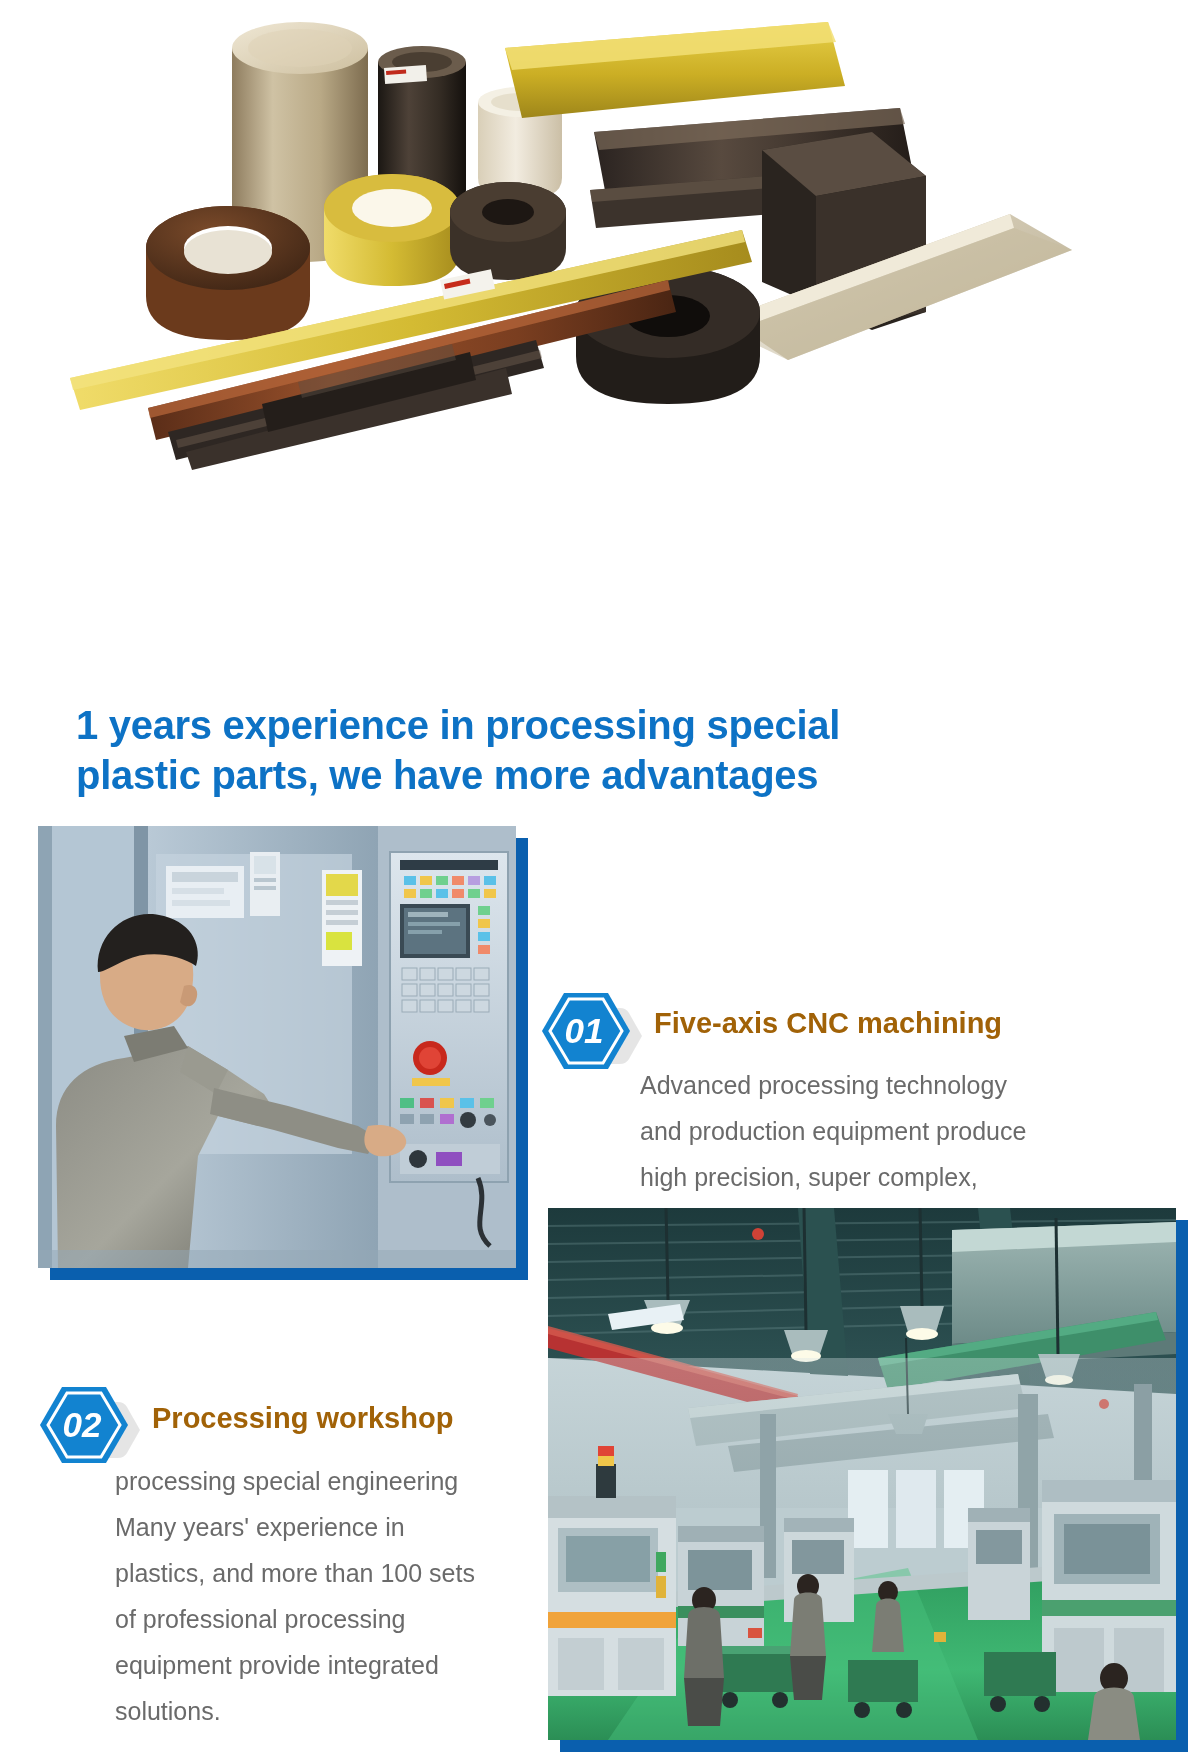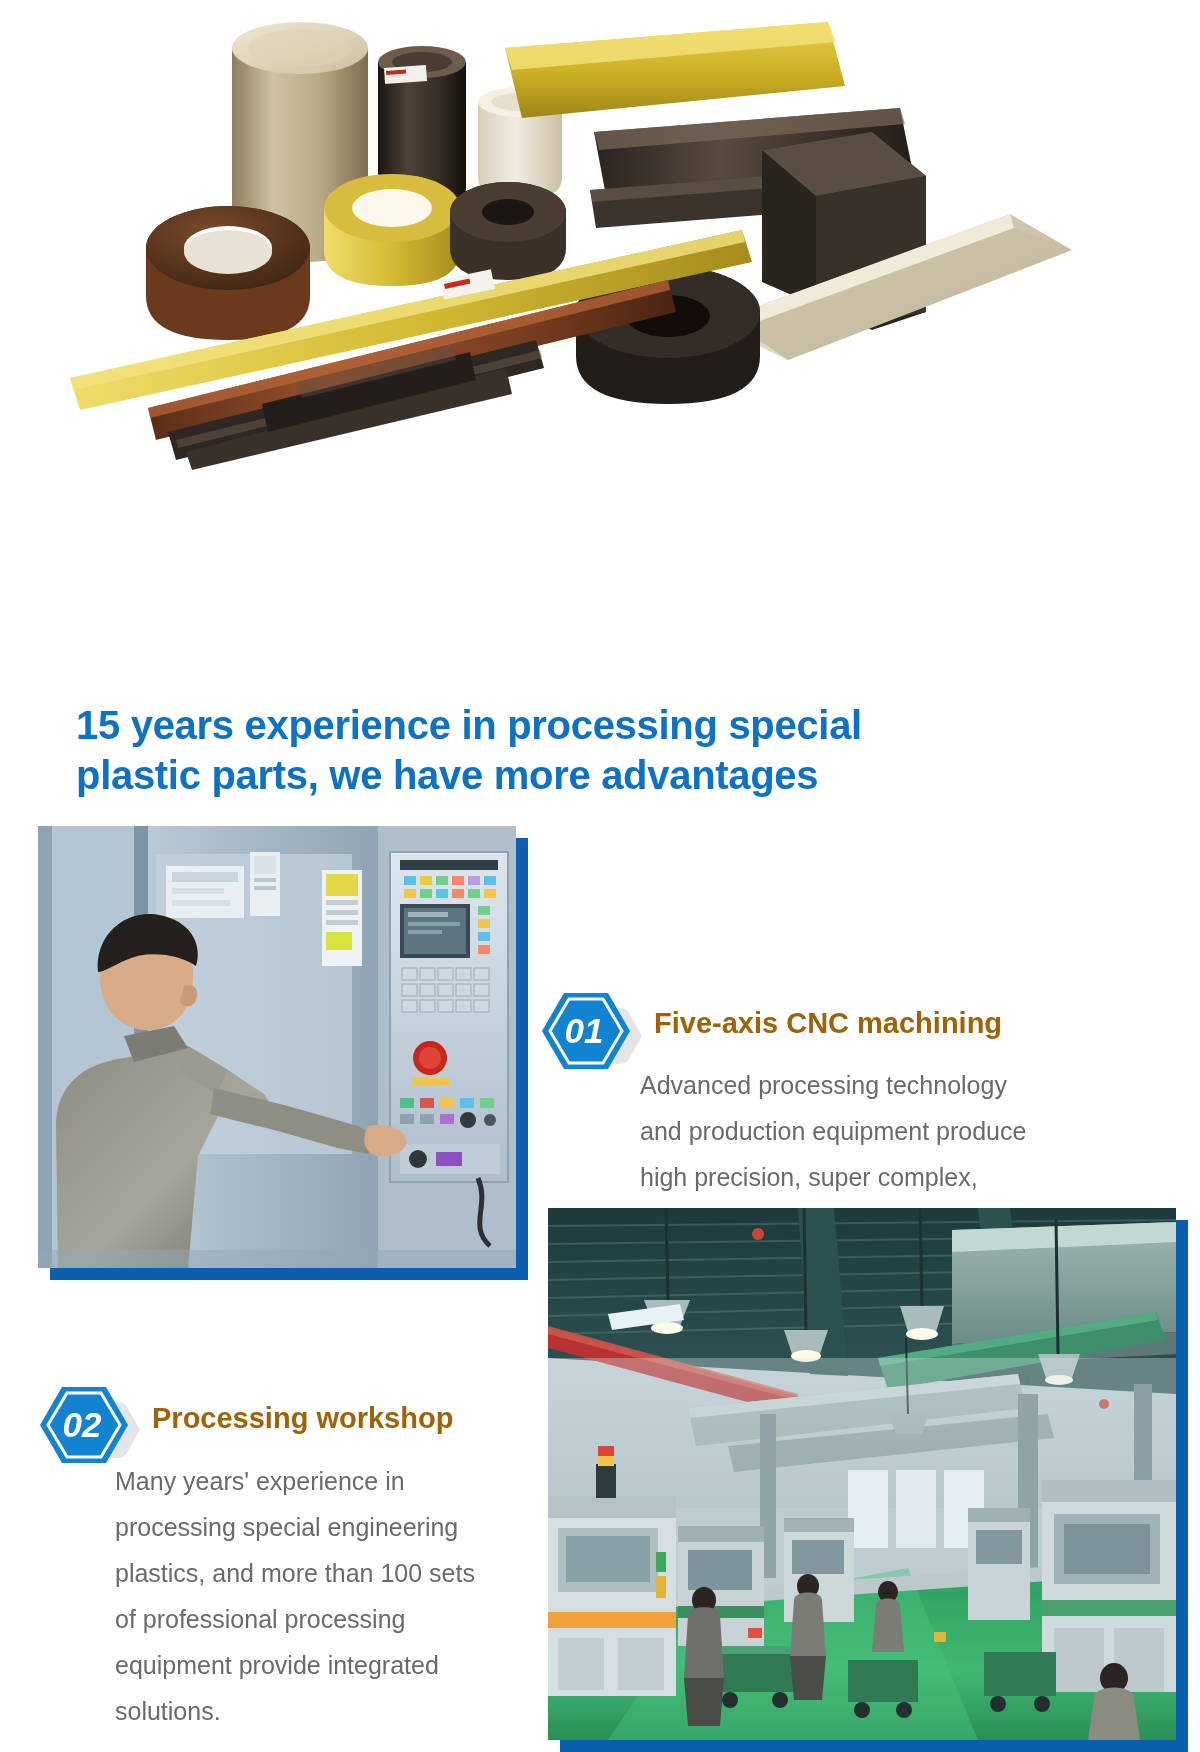--- a/index.html
+++ b/index.html
@@ -199,21 +199,21 @@
       <path d="M168,432 L536,340 L544,368 L176,460 Z" fill="#2e2723"></path>
       <path d="M186,452 L506,368 L512,394 L192,470 Z" fill="#3a312b"></path>
       <path d="M176,440 L540,350 L542,358 L178,448 Z" fill="#6b5b4e" opacity="0.5"></path>
       <path d="M262,404 L470,352 L476,380 L268,432 Z" fill="#241e1a"></path>
       <path d="M298,382 L452,344 L456,360 L302,398 Z" fill="#5d4f44" opacity="0.45"></path>
     </svg>
   </div>
 
 
   <div class="headline">
-    <span class="hl-l">15 years experience in processing special</span>
+    <span class="hl-l">1 years experience in processing special</span>
     <span class="hl-l">plastic parts, we have more advantages</span>
   </div>
 
   <div class="photo-frame" style="left:38px;top:826px;width:490px;height:454px;">
     <div class="accent" style="left:12px;top:12px;width:478px;height:442px;"></div>
     <div class="photo" style="left:0;top:0;width:478px;height:442px;">
       <svg width="478" height="442" viewBox="0 0 478 442" preserveAspectRatio="none">
         <defs>
           <linearGradient id="wall1" x1="0" y1="0" x2="0" y2="1">
             <stop offset="0%" stop-color="#cfdce6"></stop>
@@ -371,22 +371,22 @@
       <path d="M96,43 L83,66 Q80,71 74,71 L30,71 Q24,71 21,66 L8,43 L21,20 Q24,15 30,15 L74,15 Q80,15 83,20 Z" fill="#000000" opacity="0.10" transform="translate(8,5)"></path>
       <path d="M92,43 L70,81 L26,81 L4,43 L26,5 L70,5 Z" fill="#1283d0"></path>
       <path d="M84,43 L65,75 L31,75 L12,43 L31,11 L65,11 Z" fill="none" stroke="#ffffff" stroke-width="3"></path>
     </svg>
     <div class="hexnum">02</div>
   </div>
 
   <div class="feat-title" style="left:152px;top:1402px;">Processing workshop</div>
 
   <div class="feat-body" style="left:115px;top:1458px;width:420px;">
+    <span class="ln">processing special engineering</span>
     <span class="ln">Many years' experience in</span>
-    <span class="ln">processing special engineering</span>
     <span class="ln">plastics, and more than 100 sets</span>
     <span class="ln">of professional processing</span>
     <span class="ln">equipment provide integrated</span>
     <span class="ln">solutions.</span>
   </div>
 
   <div class="photo-frame" style="left:548px;top:1208px;width:640px;height:544px;">
     <div class="accent" style="left:12px;top:12px;width:628px;height:532px;"></div>
     <div class="photo" style="left:0;top:0;width:628px;height:532px;">
       <svg width="628" height="532" viewBox="0 0 628 532" preserveAspectRatio="none">

